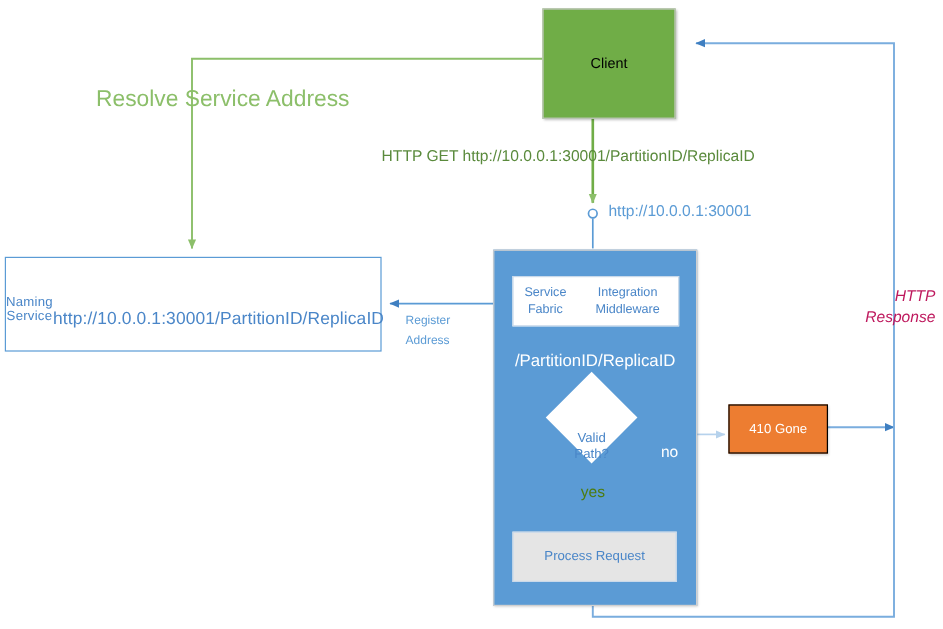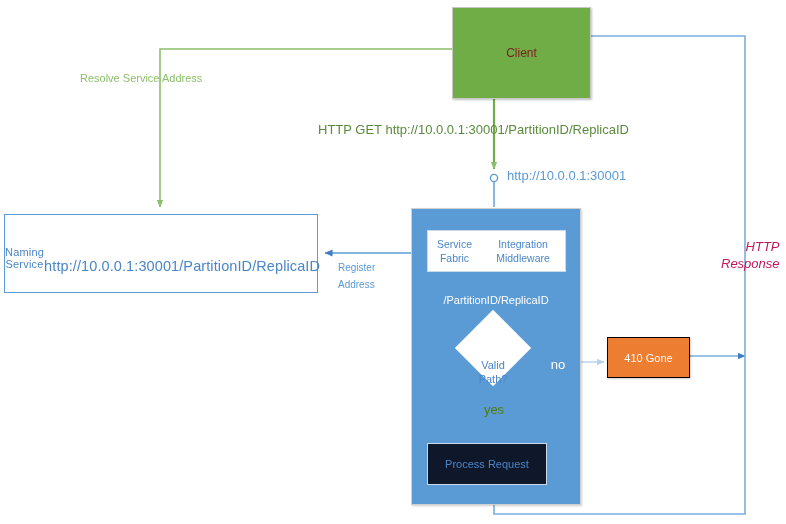--- a/index.html
+++ b/index.html
@@ -5,63 +5,63 @@
   html,body{margin:0;padding:0;background:#ffffff;}
   body{width:786px;height:524px;overflow:hidden;
        font-family:"Liberation Sans","DejaVu Sans",sans-serif;}
   #canvas{position:relative;width:786px;height:524px;background:#fff;}
   svg.edges{position:absolute;left:0;top:0;width:786px;height:524px;pointer-events:none;}
 
   .node{position:absolute;box-sizing:border-box;display:flex;align-items:center;
         justify-content:center;text-align:center;}
 
   
-  #client{left:452px;top:7px;width:139px;height:92px;background:#70ad47;
-          border:1px solid #c8c8c8;color:#7f1d1d;font-size:12px;
+  #client{left:452px;top:7px;width:111px;height:92px;background:#70ad47;
+          border:1px solid #c8c8c8;color:#000000;font-size:12px;
           box-shadow:1px 1px 2px rgba(0,0,0,.25);align-items:center;}
 
   
   #naming{left:4px;top:214px;width:314px;height:79px;background:#ffffff;
           border:1px solid #5b9bd5;flex-direction:row;justify-content:flex-start;
           padding-top:9px;}
   #naming .ns-title{font-size:11px;color:#4a86c8;letter-spacing:.2px;}
   #naming .ns-url{font-size:14.5px;color:#4a86c8;margin-top:16px;letter-spacing:.1px;}
 
   
   #middleware{left:411px;top:208px;width:170px;height:297px;background:#5b9bd5;
               border:1px solid #d0d0d0;box-shadow:1px 1px 2px rgba(0,0,0,.2);
               display:block;}
 
   #sf-box{left:427px;top:230px;width:139px;height:42px;background:#ffffff;
           border:1px solid #c9d9ea;color:#4a86c8;font-size:10.5px;line-height:14px;
           }
 
   #partition-label{left:411px;top:292px;width:170px;height:16px;color:#ffffff;
-                   font-size:11px;background:transparent;}
+                   font-size:14px;background:transparent;}
 
   #diamond{left:455px;top:310px;width:76px;height:76px;background:transparent;align-items:flex-end;}
   #diamond .dshape{position:absolute;left:50%;top:50%;width:54px;height:54px;
                    margin-left:-27px;margin-top:-27px;background:#ffffff;
                    transform:rotate(45deg);}
   #diamond .dtext{position:relative;z-index:2;color:#4a86c8;font-size:11px;
                   line-height:14px;text-align:center;}
 
-  #no-label{left:540px;top:356px;width:36px;height:16px;color:#ffffff;font-size:13px;}
+  #no-label{left:540px;top:368px;width:36px;height:16px;color:#ffffff;font-size:13px;}
   #yes-label{left:468px;top:400px;width:52px;height:18px;color:#4d7c0f;font-size:13px;}
 
-  #process-box{left:427px;top:443px;width:120px;height:42px;background:#0f172a;
+  #process-box{left:427px;top:443px;width:137px;height:42px;background:#e5e5e5;
                border:1px solid #c9d9ea;color:#4a86c8;font-size:11px;}
 
   #gone{left:607px;top:337px;width:83px;height:41px;background:#ed7d31;
         border:1px solid #000000;color:#ffffff;font-size:11px;
         box-shadow:1px 1px 2px rgba(0,0,0,.2);}
 
   
   .lbl{position:absolute;white-space:nowrap;}
-  #lbl-resolve{left:80px;top:72px;color:#8cbf6a;font-size:11px;}
+  #lbl-resolve{left:80px;top:72px;color:#8cbf6a;font-size:19px;}
   #lbl-httpget{left:318px;top:122px;color:#5a8a3c;font-size:13px;}
   #lbl-endpoint{left:507px;top:168px;color:#5b9bd5;font-size:13px;}
   #lbl-register{left:338px;top:259px;color:#5b9bd5;font-size:10px;line-height:17px;}
   #lbl-response{left:721px;top:238px;color:#be185d;font-size:13px;line-height:17px;
                 text-align:right;font-style:italic;}
 </style>
 </head>
 <body>
 
 <div id="canvas">

